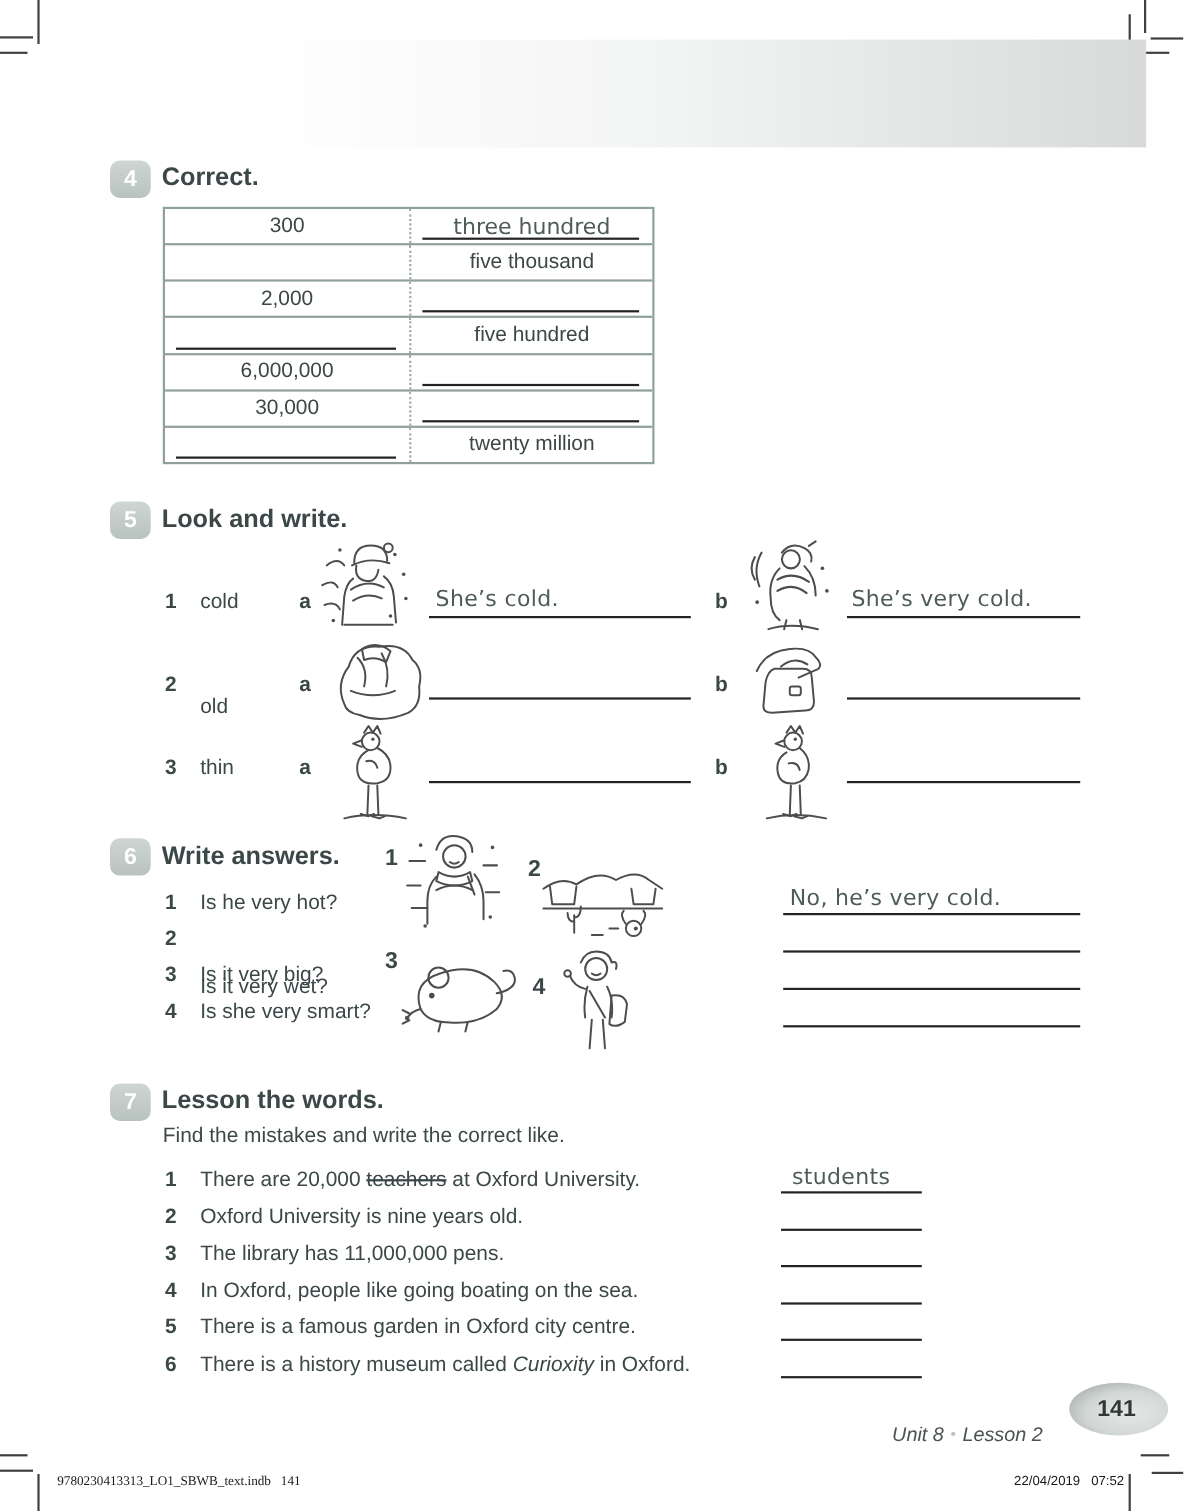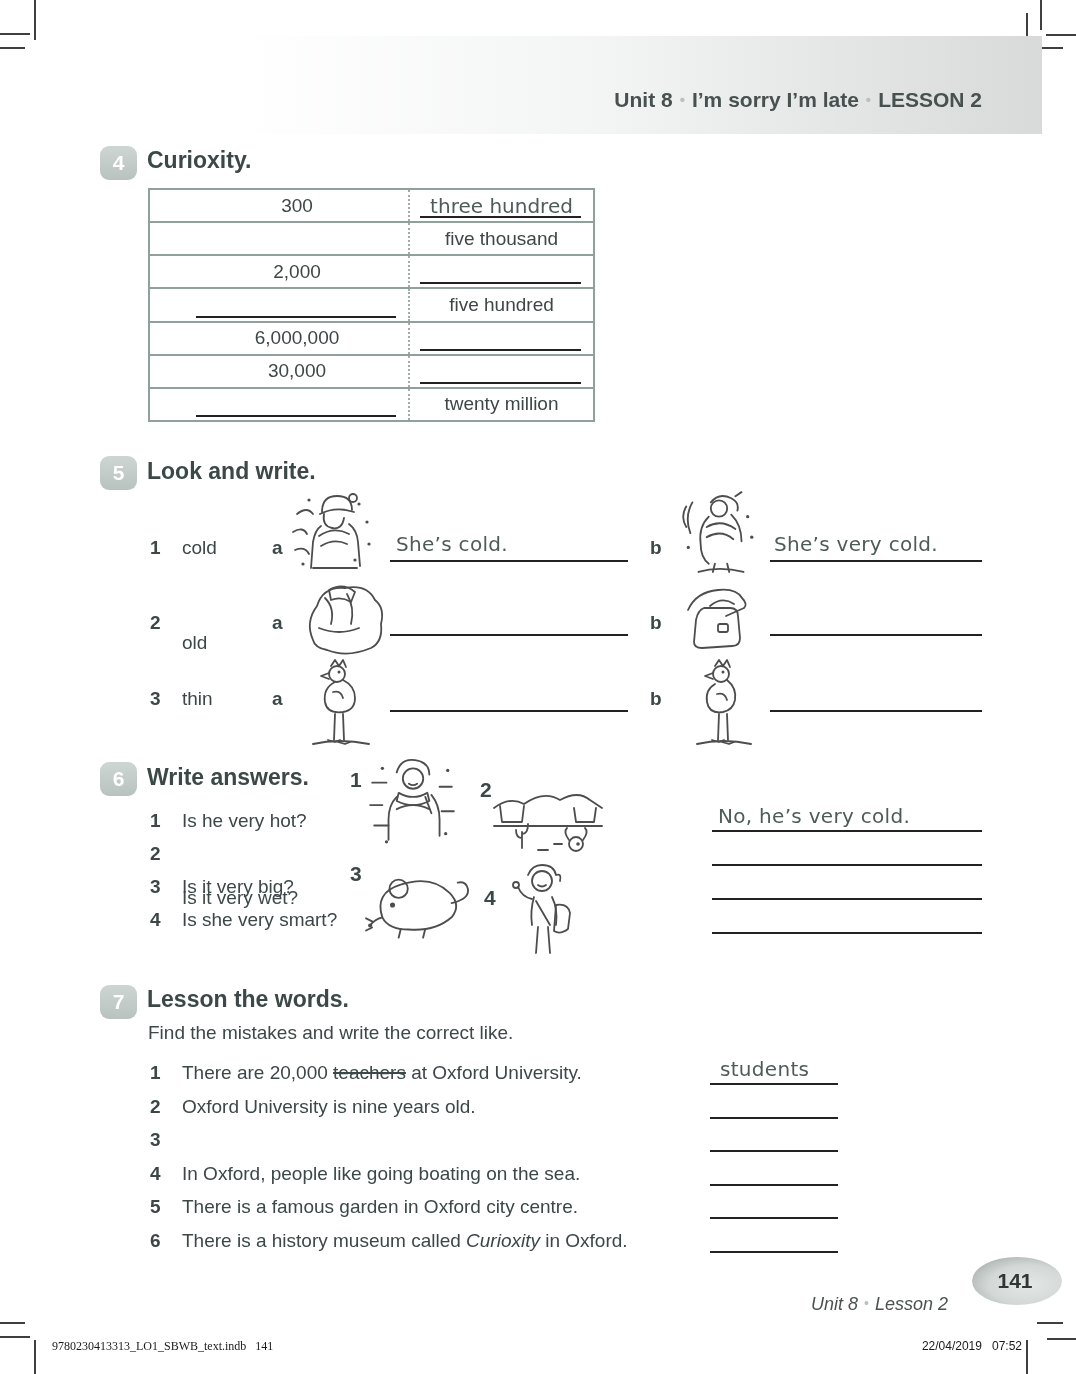--- a/index.html
+++ b/index.html
@@ -18,21 +18,21 @@
   .lnum{position:absolute;font-weight:bold;font-size:19px;color:#3c4848;}
   .ltxt{position:absolute;font-size:19px;color:#3c4848;white-space:nowrap;}
   .wline{position:absolute;border-bottom:2px solid #222222;height:0;}
   .hand{position:absolute;font-family:"DejaVu Sans",sans-serif;font-size:20px;color:#4e5c59;
         letter-spacing:0.3px;white-space:nowrap;}
   .strike{text-decoration:line-through;text-decoration-thickness:2px;}
   .it{font-style:italic;}
   
   .t4{position:absolute;left:148px;top:188px;width:447px;height:234px;border:2px solid #8fa09d;
       display:flex;flex-direction:column;background:#fff;box-sizing:border-box;}
-  .t4row{flex:1;display:flex;border-bottom:2px solid #8fa09d;padding-left:36px;}
+  .t4row{flex:1;display:flex;border-bottom:2px solid #8fa09d;}
   .t4row:last-child{border-bottom:none;}
   .t4l{width:222px;display:flex;align-items:center;justify-content:center;font-size:19px;position:relative;}
   .t4r{flex:1;border-left:2px dotted #9faca9;display:flex;align-items:center;justify-content:center;
        font-size:19px;position:relative;}
   .cellline{position:absolute;left:10px;right:12px;bottom:3px;border-bottom:2px solid #222222;}
   .handcell{font-family:"DejaVu Sans",sans-serif;font-size:20px;color:#4e5c59;position:relative;z-index:1;}
   .illus{position:absolute;}
   .illus svg{display:block;width:100%;height:100%;}
   .sk{stroke:#4d4d4d;stroke-width:1.8;fill:none;stroke-linecap:round;stroke-linejoin:round;}
   .skf{fill:#4d4d4d;stroke:none;}
@@ -57,26 +57,23 @@
   <div class="cm" style="left:1046px;top:34px;width:30px;height:2px;"></div>
   <div class="cm" style="left:1036px;top:47px;width:27px;height:2px;"></div>
   <div class="cm" style="left:0;top:1322px;width:25px;height:2px;"></div>
   <div class="cm" style="left:0;top:1336px;width:30px;height:2px;"></div>
   <div class="cm" style="left:34px;top:1340px;width:2px;height:34px;"></div>
   <div class="cm" style="left:1037px;top:1322px;width:26px;height:2px;"></div>
   <div class="cm" style="left:1047px;top:1338px;width:29px;height:2px;"></div>
   <div class="cm" style="left:1026px;top:1340px;width:2px;height:34px;"></div>
 
   <div class="band"></div>
-  <div class="bandtext">
-    <span>Unit 8</span><span class="bdot">•</span><span>I’m sorry I’m late</span><span class="bdot">•</span><span>LESSON 2</span>
-  </div>
 
   <div class="badge" style="left:100px;top:146px;">4</div>
-  <div class="extitle" style="left:147px;top:147px;">Curioxity.</div>
+  <div class="extitle" style="left:147px;top:147px;">Correct.</div>
 
   <div class="t4">
     <div class="t4row">
       <div class="t4l">
           <span>300</span>
         </div>
       <div class="t4r">
           <span class="handcell">three hundred</span>
           <span class="cellline"></span>
         </div>
@@ -307,20 +304,21 @@
   <div class="extitle" style="left:147px;top:986px;">Lesson the words.</div>
   <div class="subtitle" style="left:148px;top:1022px;">Find the mistakes and write the correct like.</div>
 
   <div class="lnum" style="left:150px;top:1062px;">1</div>
   <div class="ltxt" style="left:182px;top:1062px;"><span>There are 20,000 </span><span class="strike">teachers</span><span> at Oxford University.</span></div>
 
   <div class="lnum" style="left:150px;top:1096px;">2</div>
   <div class="ltxt" style="left:182px;top:1096px;">Oxford University is nine years old.</div>
 
   <div class="lnum" style="left:150px;top:1129px;">3</div>
+  <div class="ltxt" style="left:182px;top:1129px;">The library has 11,000,000 pens.</div>
 
   <div class="lnum" style="left:150px;top:1163px;">4</div>
   <div class="ltxt" style="left:182px;top:1163px;">In Oxford, people like going boating on the sea.</div>
 
   <div class="lnum" style="left:150px;top:1196px;">5</div>
   <div class="ltxt" style="left:182px;top:1196px;">There is a famous garden in Oxford city centre.</div>
 
   <div class="lnum" style="left:150px;top:1230px;">6</div>
   <div class="ltxt" style="left:182px;top:1230px;"><span>There is a history museum called </span><span class="it">Curioxity</span><span> in Oxford.</span></div>
 

